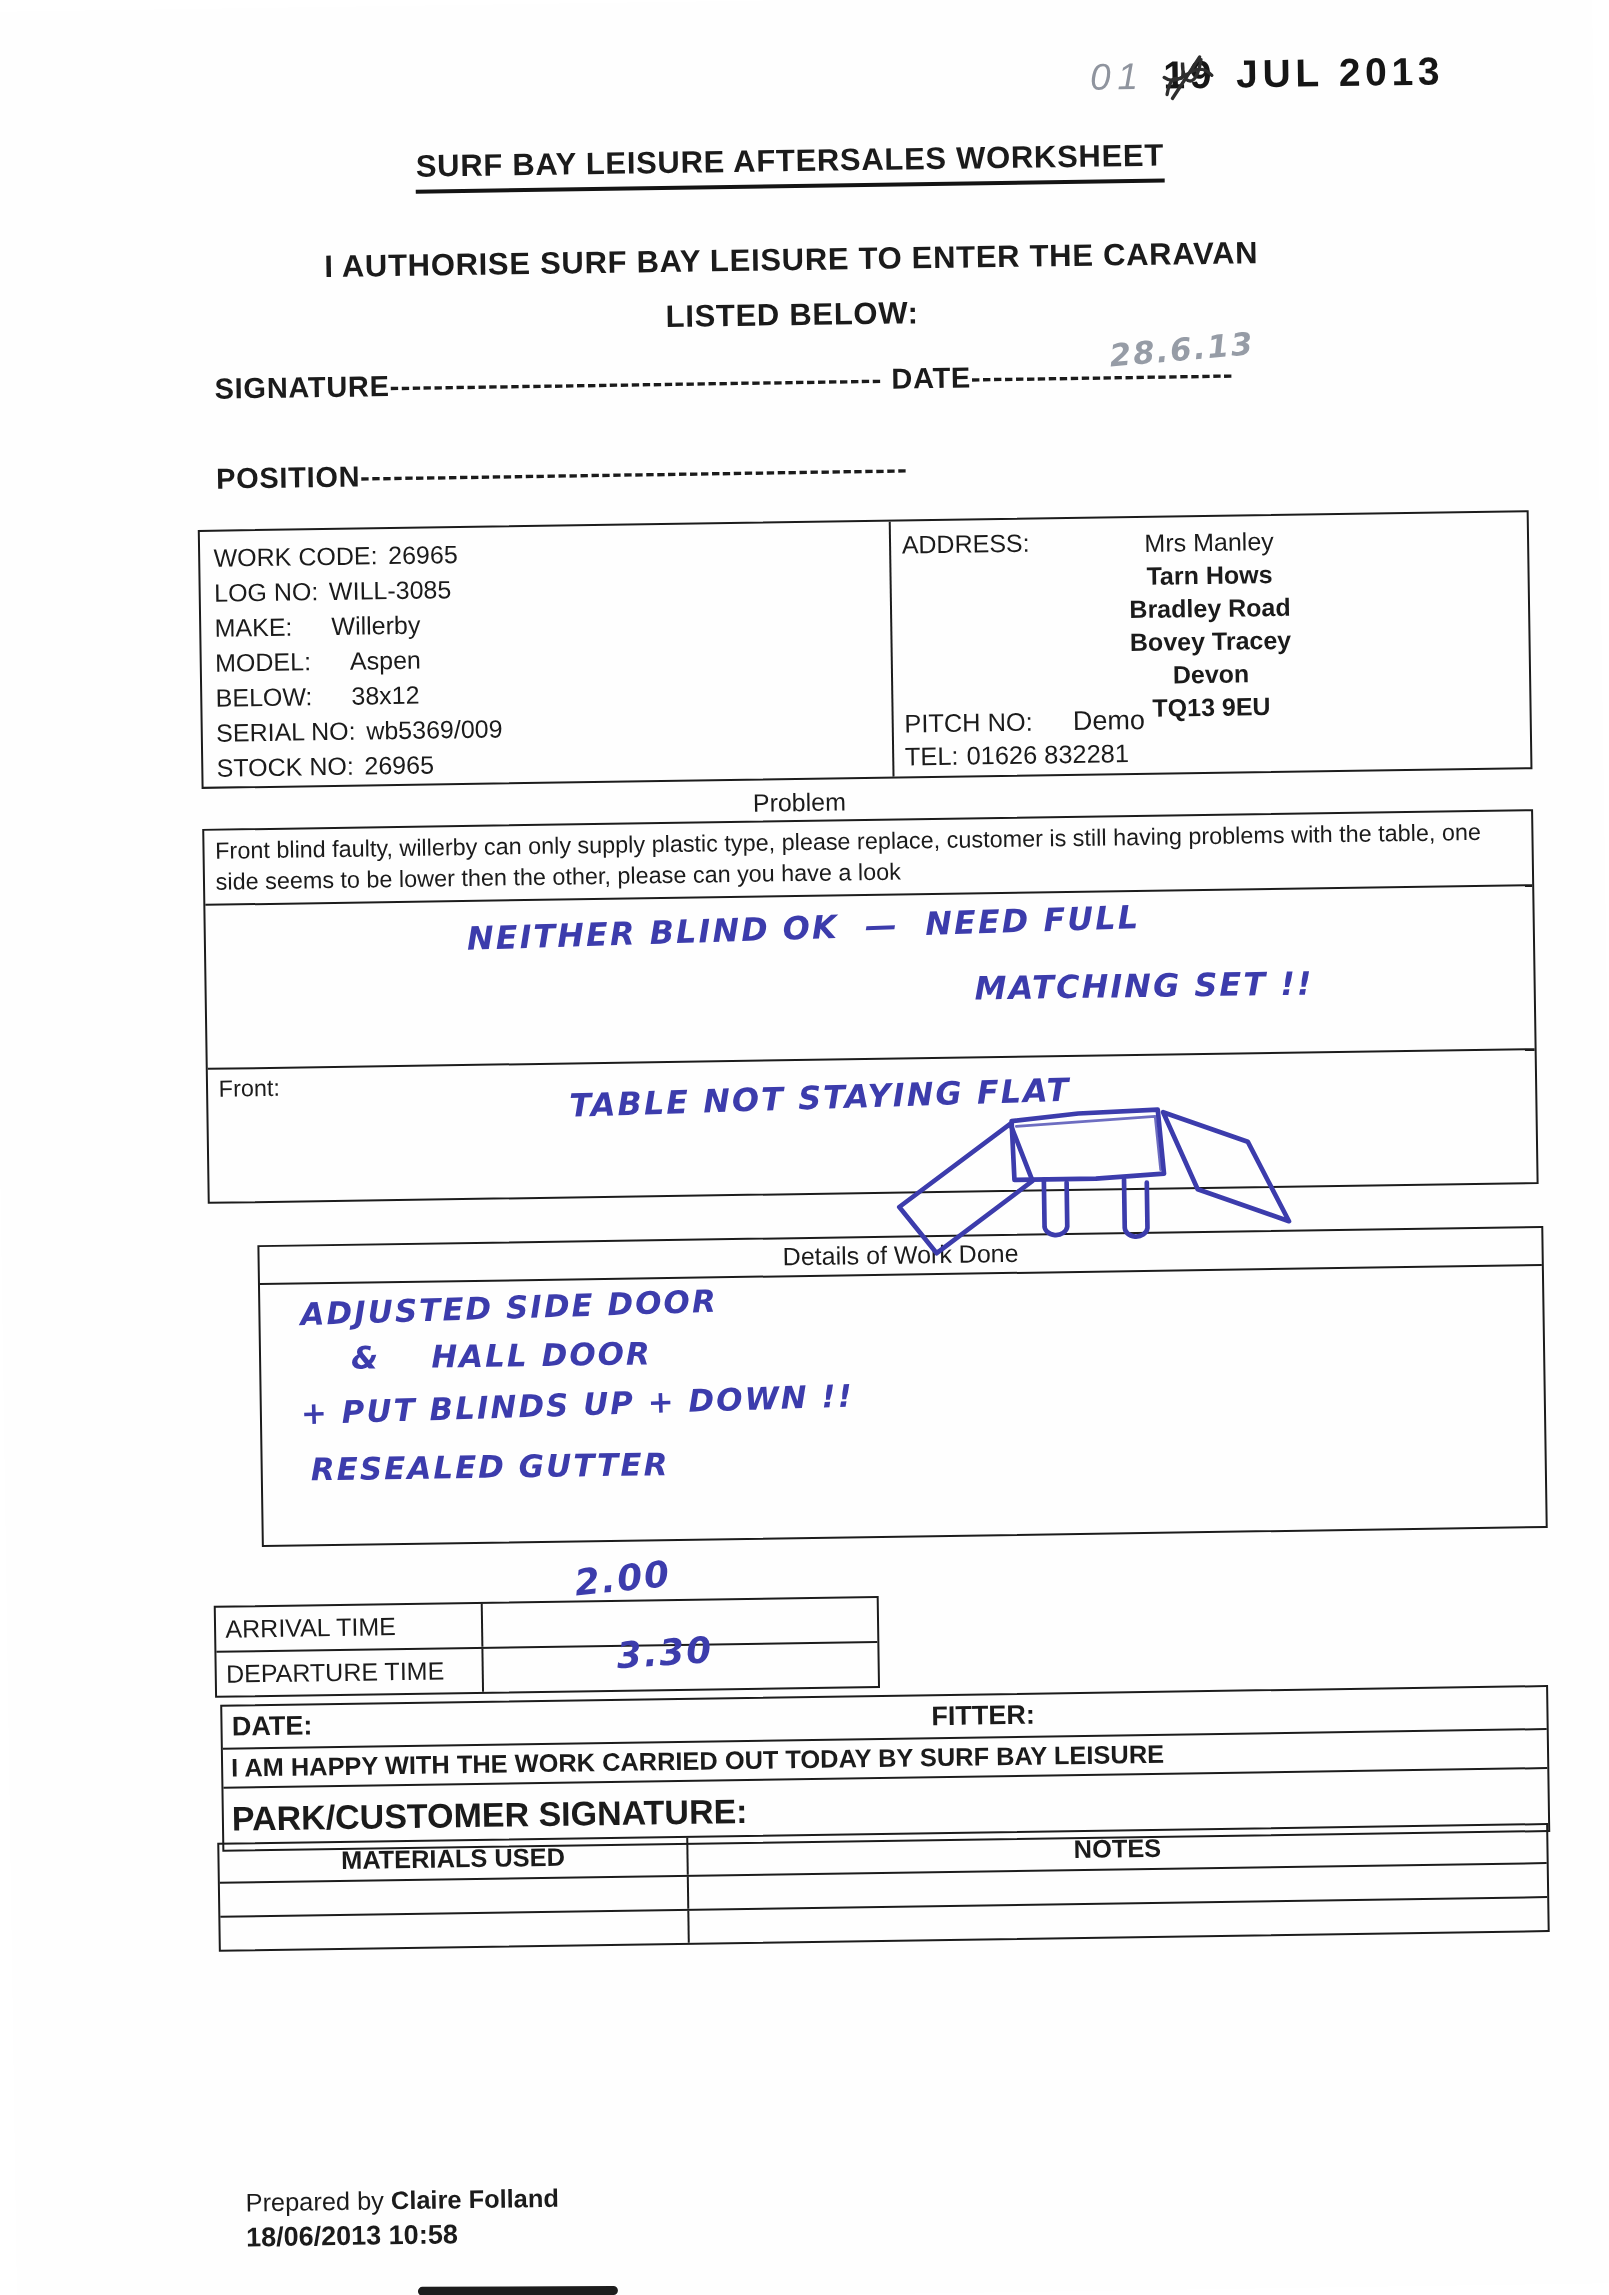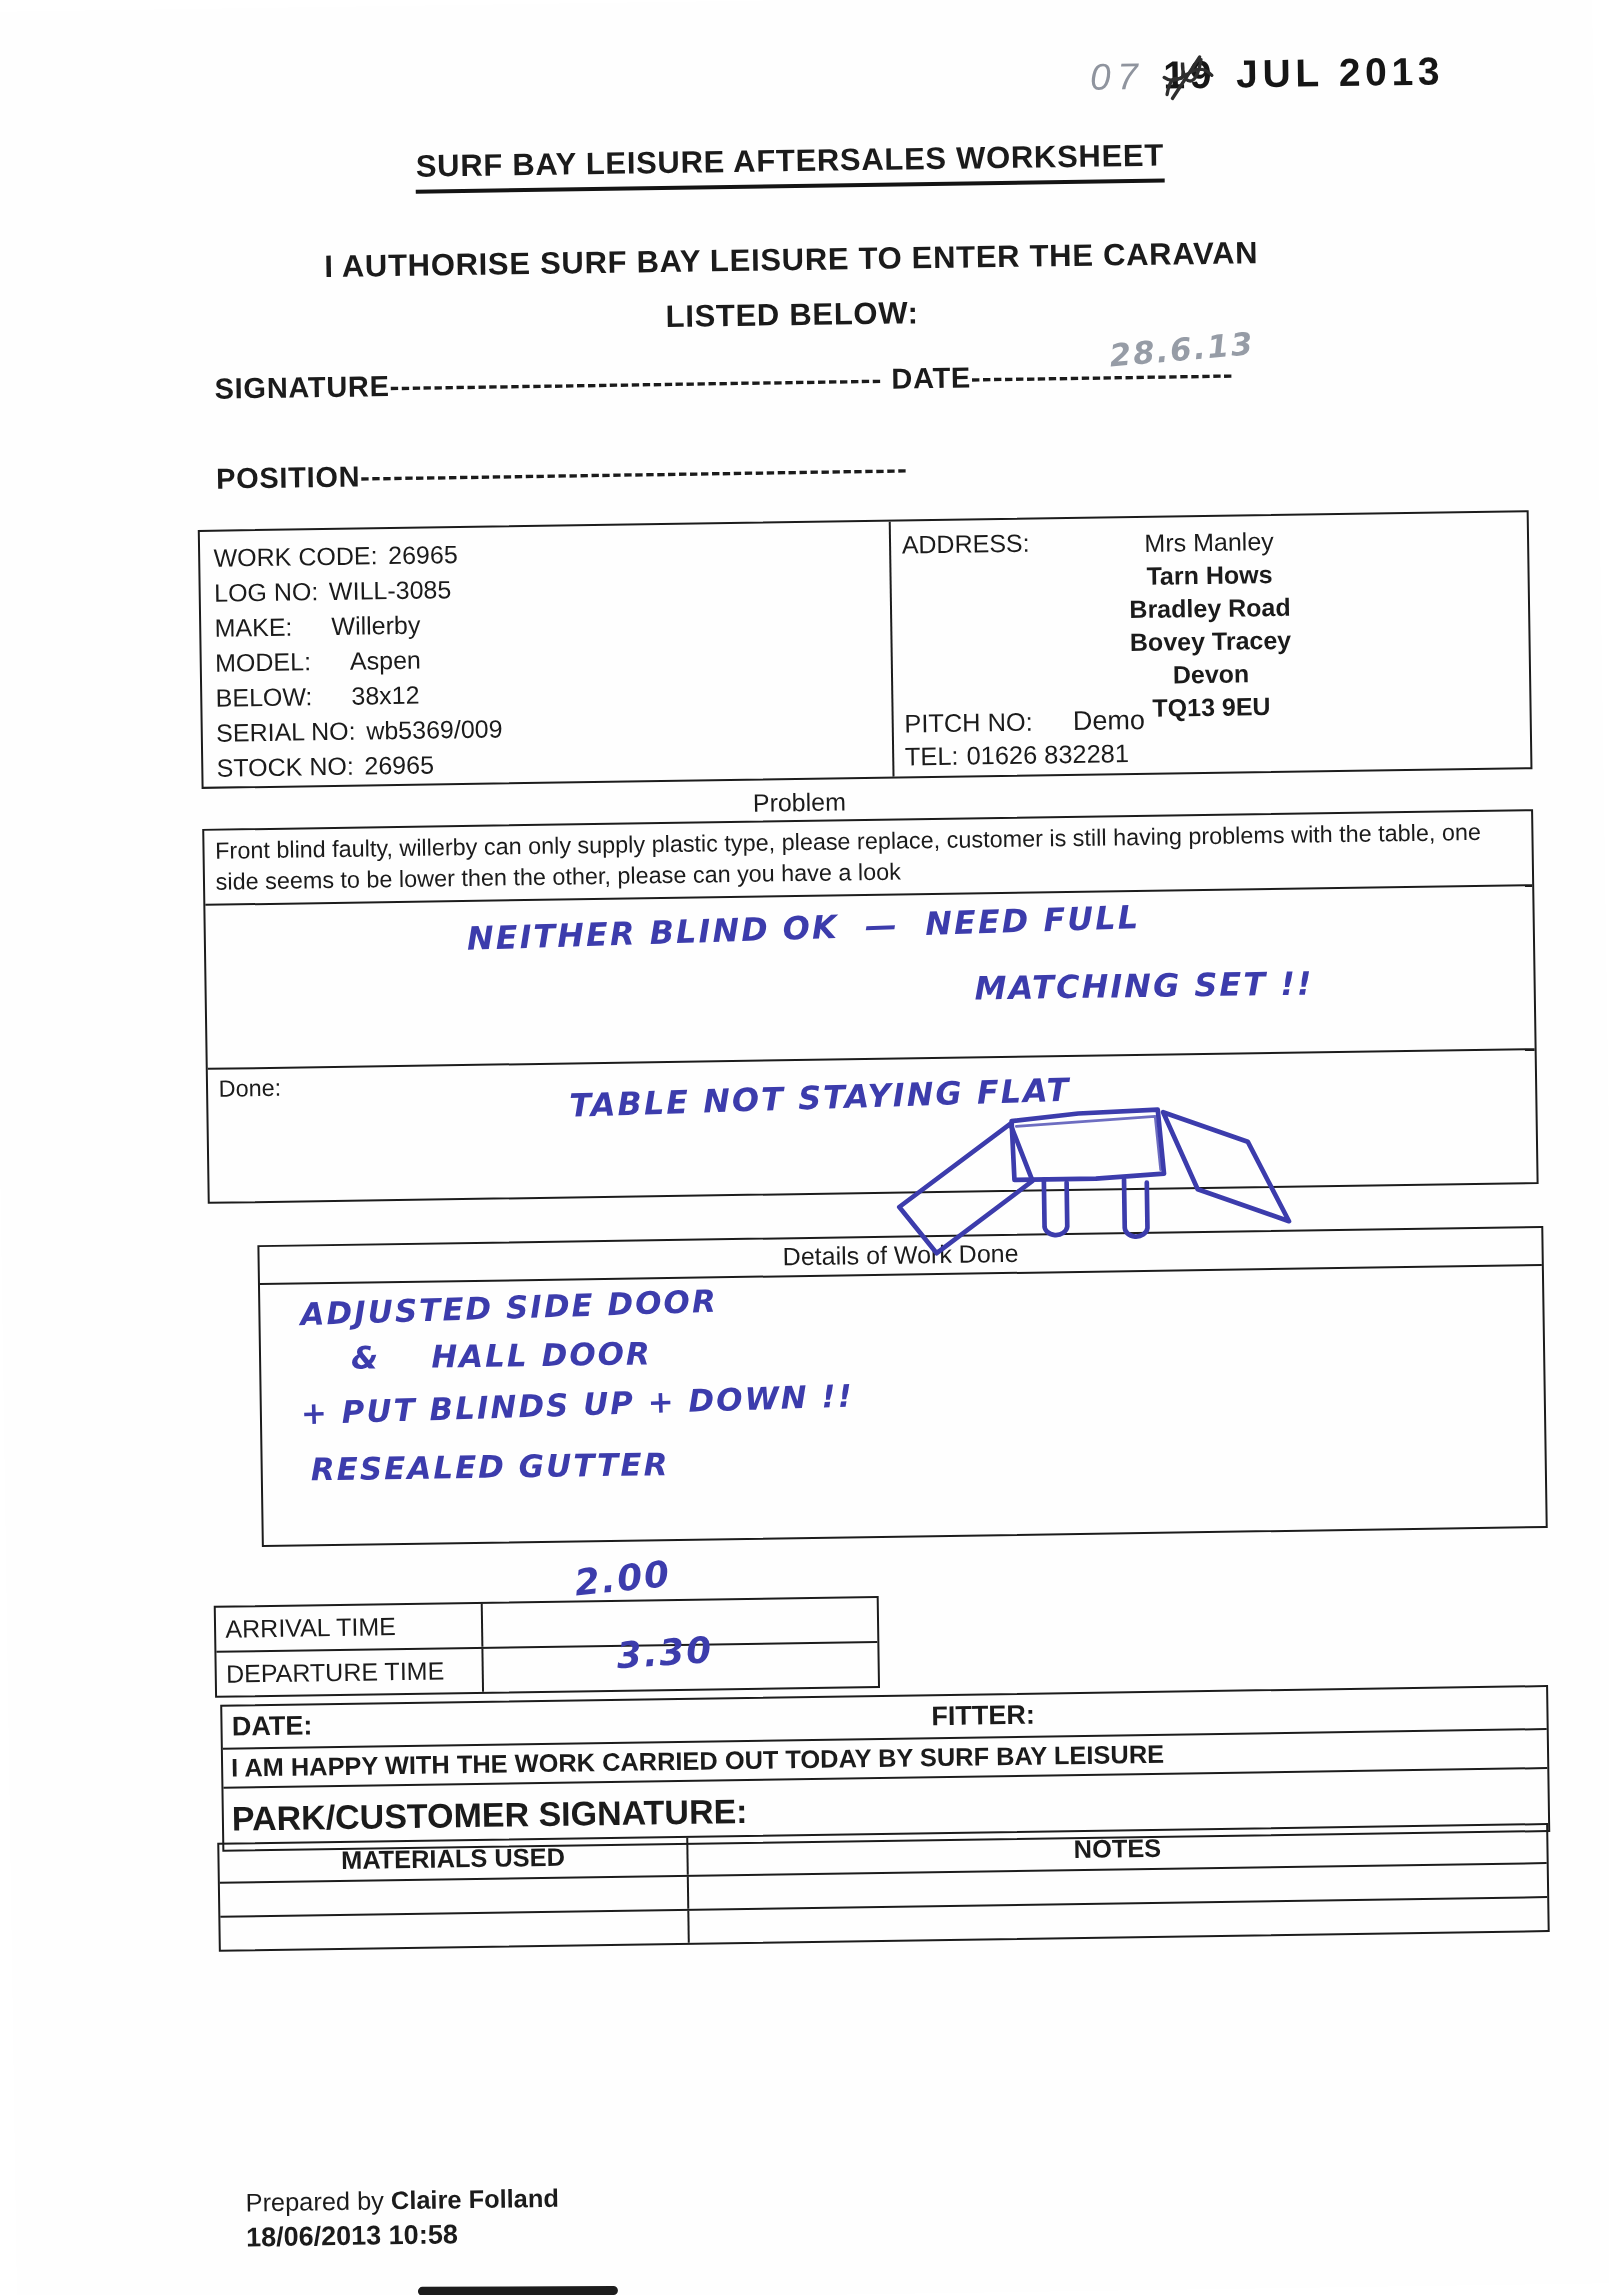--- a/index.html
+++ b/index.html
@@ -101,21 +101,21 @@
   
   .smudge{left:401px;top:2282px;width:200px;height:8.7px;background:#1d1d1d;
           border-radius:4.7px;transform:rotate(0.6deg);}
 </style>
 </head>
 <body>
 
 <div class="sheet">
 
   <div class="abs" id="stamp">
-    <span class="pen-day">07</span><span class="struck"><span>19</span><svg class="scribble" width="67" height="57" viewBox="0 0 100 86">
+    <span class="pen-day">01</span><span class="struck"><span>19</span><svg class="scribble" width="67" height="57" viewBox="0 0 100 86">
           <path d="M14,68 C24,16 42,72 38,20 C36,52 58,64 66,16 M10,42 C36,62 54,10 82,40 M22,74 L64,12" stroke="#2e2e2e" stroke-width="5" fill="none" stroke-linecap="round"></path>
         </svg></span><span>JUL 2013</span>
   </div>
 
   <div class="abs" id="title">
     <span class="title-text">SURF BAY LEISURE AFTERSALES WORKSHEET</span>
   </div>
 
   <div class="abs" id="auth">
     <div>I AUTHORISE SURF BAY LEISURE TO ENTER THE CARAVAN</div>
@@ -161,21 +161,21 @@
   </div>
 
   <div class="abs" id="problemhdr">Problem</div>
   <div class="abs" id="problembox">
     <div class="p-text">Front blind faulty, willerby can only supply plastic type, please replace, customer is still having problems with the table, one side seems to be lower then the other, please can you have a look</div>
     <div class="p-hand">
       <span class="abs hand" id="phand1">NEITHER BLIND OK  —  NEED FULL</span>
       <span class="abs hand" id="phand2">MATCHING SET !!</span>
     </div>
     <div class="p-notes">
-      <span class="notes-label">Done:</span>
+      <span class="notes-label">Front:</span>
       <span class="abs hand" id="nhand">TABLE NOT STAYING FLAT</span>
     </div>
   </div>
 
   <svg class="abs" id="sketch" width="481" height="164" viewBox="0 0 720 245">
     <g fill="none" stroke="#3c3cac" stroke-width="7" stroke-linejoin="round" stroke-linecap="round">
       <path d="M205,42 L305,32 L424,28 L432,124 L330,130 L208,130 Z"></path>
       <path d="M212,50 L420,38 L427,118" stroke-width="4" opacity="0.75"></path>
       <path d="M203,46 L35,168 L90,238 L235,132 Z"></path>
       <path d="M432,32 L558,78 L618,198 L482,148 Z"></path>

